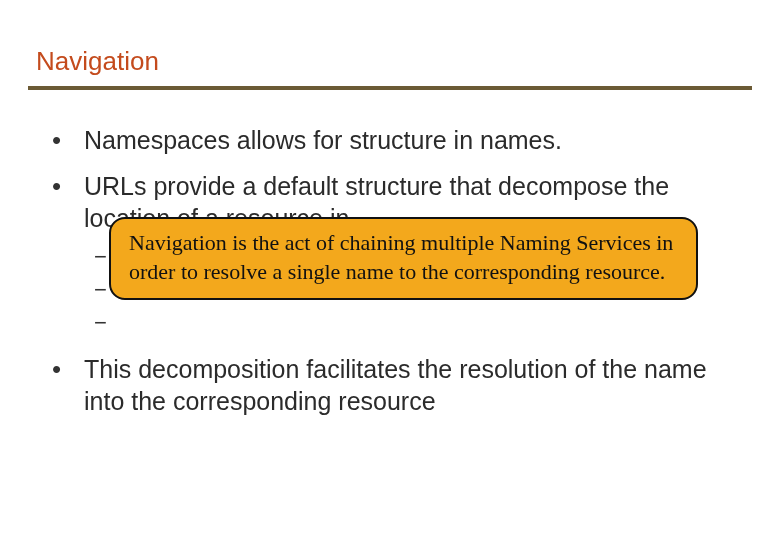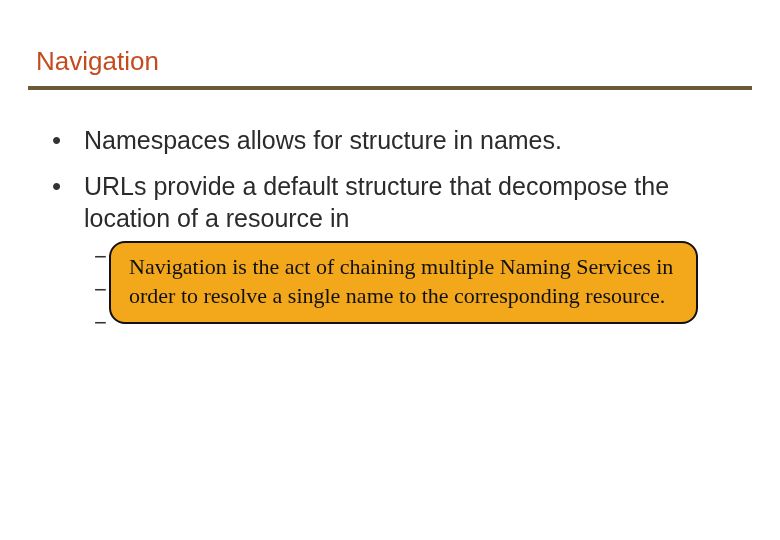--- a/index.html
+++ b/index.html
@@ -86,21 +86,20 @@
     width: 589px;
     background: #f3a81c;
     border: 2px solid #111;
     border-radius: 16px;
     padding: 10px 18px 12px 18px;
     box-sizing: border-box;
     font-family: Georgia, "Times New Roman", serif;
     font-size: 22px;
     line-height: 1.3;
     color: #111;
-    margin-top: 24px;
   }
 </style>
 </head>
 <body>
 
 <div class="slide">
 
   <div class="title">Navigation</div>
   <div class="hr"></div>
 
@@ -110,20 +109,23 @@
         <span>Namespaces allows for structure in names.</span>
       </li>
       <li>
         <span>URLs provide a default structure that decompose the location of a resource in</span>
         <ul class="sub">
           <li><span></span></li>
           <li><span></span></li>
           <li><span></span></li>
         </ul>
       </li>
+      <li>
+        <span>This decomposition facilitates the resolution of the name into the corresponding resource</span>
+      </li>
     </ul>
   </div>
 
   <div class="callout">
     <span>Navigation is the act of chaining multiple Naming Services in order to resolve a single name to the corresponding resource.</span>
   </div>
 
 </div>
 
 </body></html>

